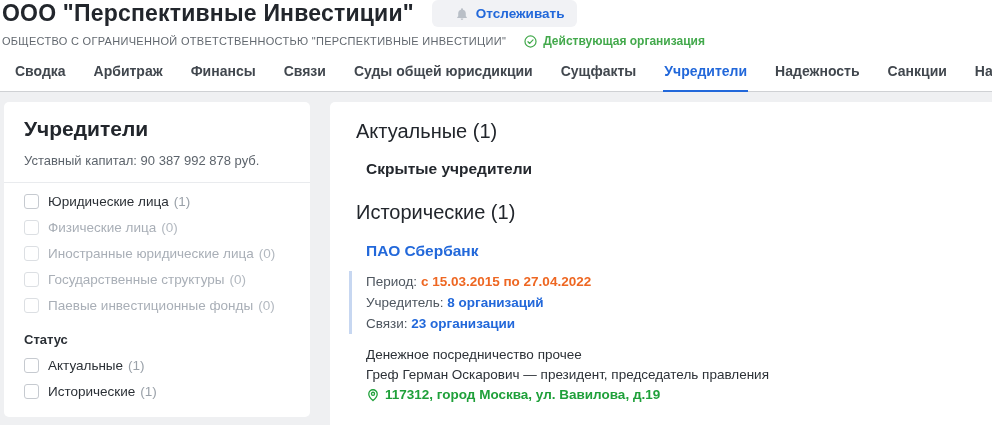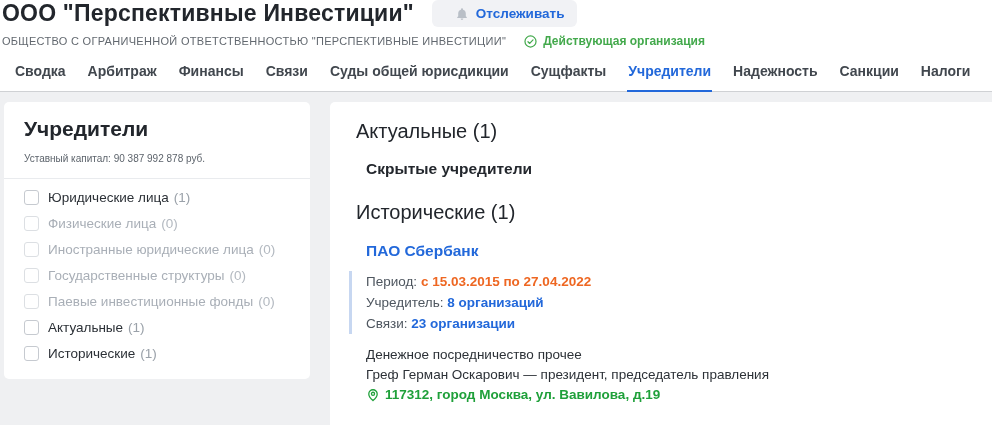--- a/index.html
+++ b/index.html
@@ -14,35 +14,35 @@
     background:#f1f2f5; border:none; border-radius:6px; padding:6px 13px 6px 23px;
     font-family:inherit; font-size:13.5px; font-weight:700; color:#2268da; cursor:pointer; }
   .bell { width:14px; height:14px; display:block; }
   .subtitle-row { display:flex; align-items:center; gap:18px; margin-top:7px; }
   .full-name { font-size:11px; color:#62686f; letter-spacing:.3px; }
   .status-badge { display:inline-flex; align-items:center; gap:6px;
     font-size:12px; font-weight:700; color:#43a94c; }
   .chk-ic { width:13px; height:13px; display:block; }
 
   
-  .tabs { display:flex; gap:20px; padding:0 0 0 14px; margin-top:13px;
+  .tabs { display:flex; gap:26px; padding:0 0 0 14px; margin-top:13px;
     border-bottom:1px solid #cfd1d4;text-align:right; }
   .tab { font-size:14px; font-weight:700; color:#41474e; padding:2px 1px 11px;
     cursor:pointer; white-space:nowrap; border-bottom:2px solid transparent; margin-bottom:-1px; }
   .tab.active { color:#2268da; border-bottom-color:#2268da; }
 
   
   .content { background:#eff0f2; display:flex; gap:20px; padding:10px 0 0 4px;
     height:336px; align-items:stretch; }
   .card { background:#fff; border-radius:5px; }
 
   
   .sidebar { width:306px; padding:15px 20px 18px; align-self:flex-start; }
   .sb-title { font-size:21px; font-weight:700; color:#22262c; }
-  .sb-capital { font-size:10px; color:#5d646c; margin-top:12px; }
+  .sb-capital { font-size:13px; color:#5d646c; margin-top:12px; }
   .sb-divider { border:none; border-top:1px solid #e9ebee; margin:14px -20px 0; }
   .flt-title { font-size:13px; font-weight:700; color:#2b3036; margin-top:17px; }
   .chk-row { display:flex; align-items:center; gap:9px; margin-top:11px; cursor:pointer; }
   .chk-box { width:15px; height:15px; flex:0 0 15px; background:#fff;
     border:1px solid #c6cad0; border-radius:3px; }
   .chk-row.disabled .chk-box { border-color:#dcdfe3; }
   .chk-lbl { font-size:13.5px; color:#2b3036; }
   .chk-row.disabled .chk-lbl { color:#a9afb7; }
   .chk-cnt { font-size:13.5px; color:#9aa1a9; margin-left:-4px; }
   .chk-row.disabled .chk-cnt { color:#b3b9c0; }
@@ -130,20 +130,21 @@
       <span class="chk-box"></span>
       <span class="chk-lbl">Государственные структуры</span>
       <span class="chk-cnt">(0)</span>
     </label>
     <label class="chk-row disabled">
       <span class="chk-box"></span>
       <span class="chk-lbl">Паевые инвестиционные фонды</span>
       <span class="chk-cnt">(0)</span>
     </label>
 
+    <div class="flt-title status-group">Статус</div>
     <label class="chk-row">
       <span class="chk-box"></span>
       <span class="chk-lbl">Актуальные</span>
       <span class="chk-cnt">(1)</span>
     </label>
     <label class="chk-row">
       <span class="chk-box"></span>
       <span class="chk-lbl">Исторические</span>
       <span class="chk-cnt">(1)</span>
     </label>

